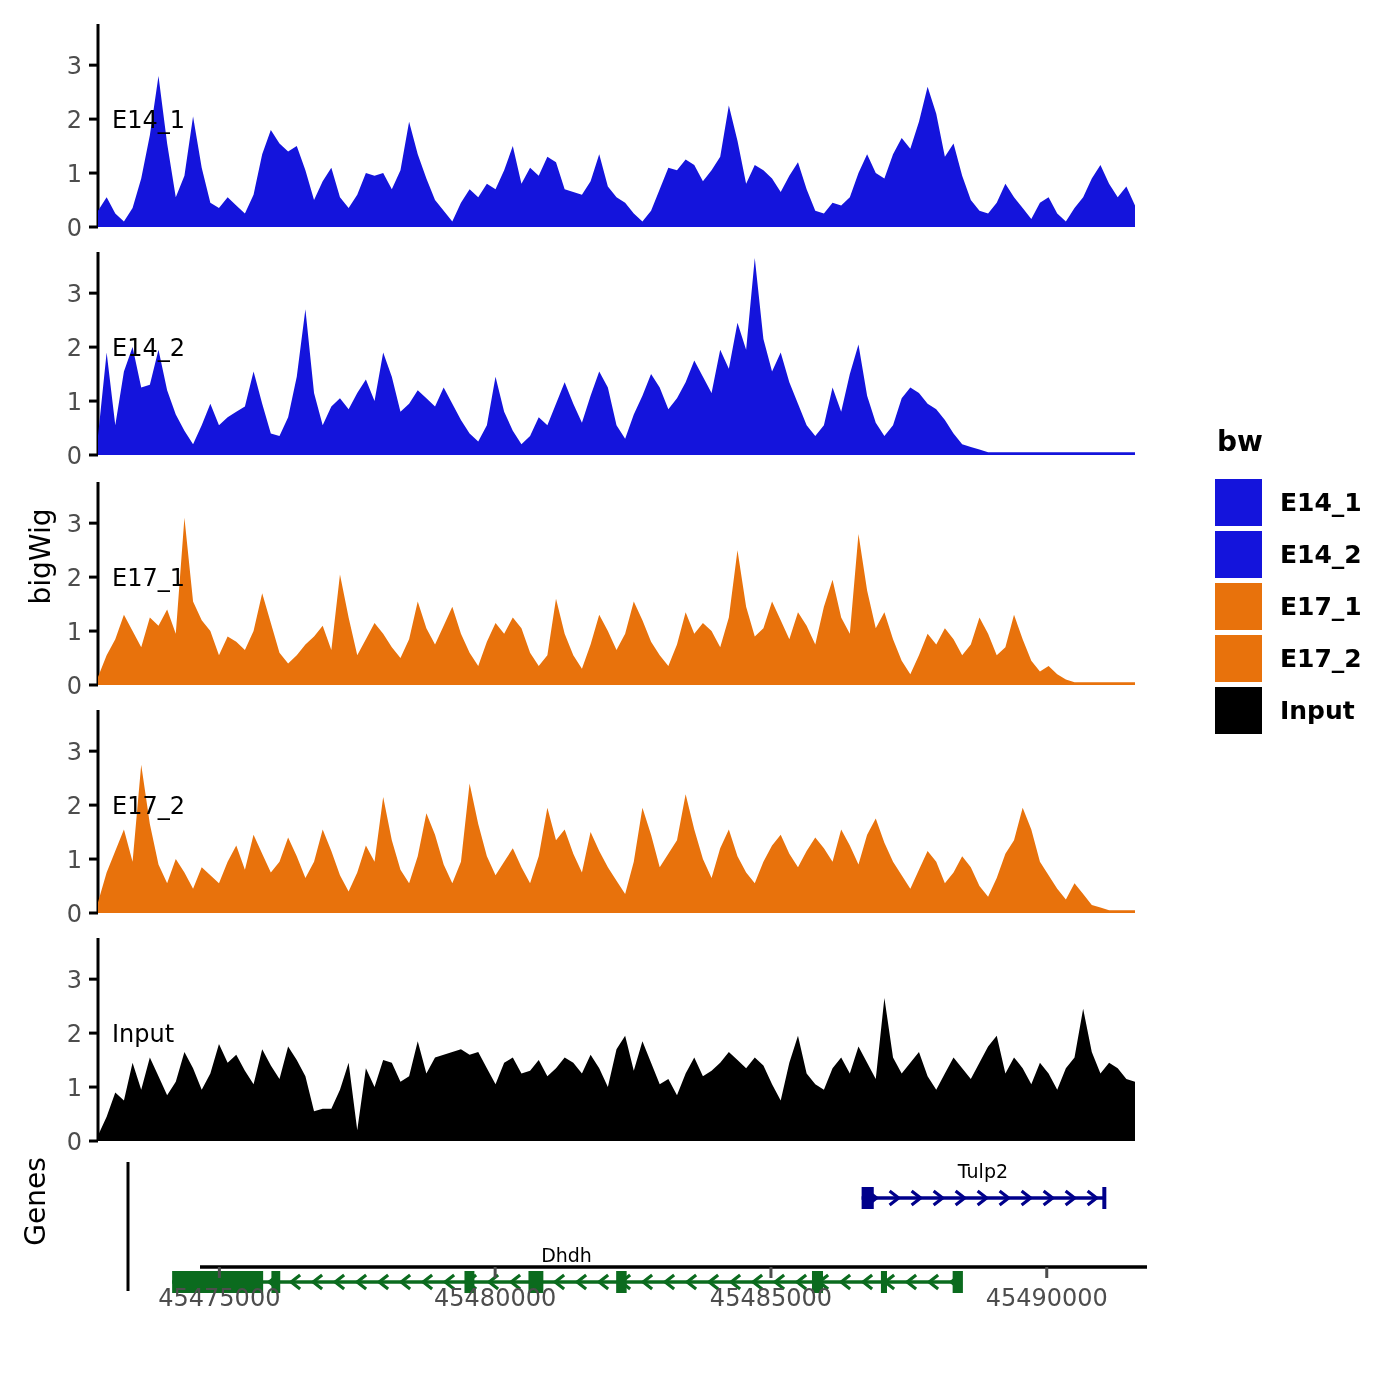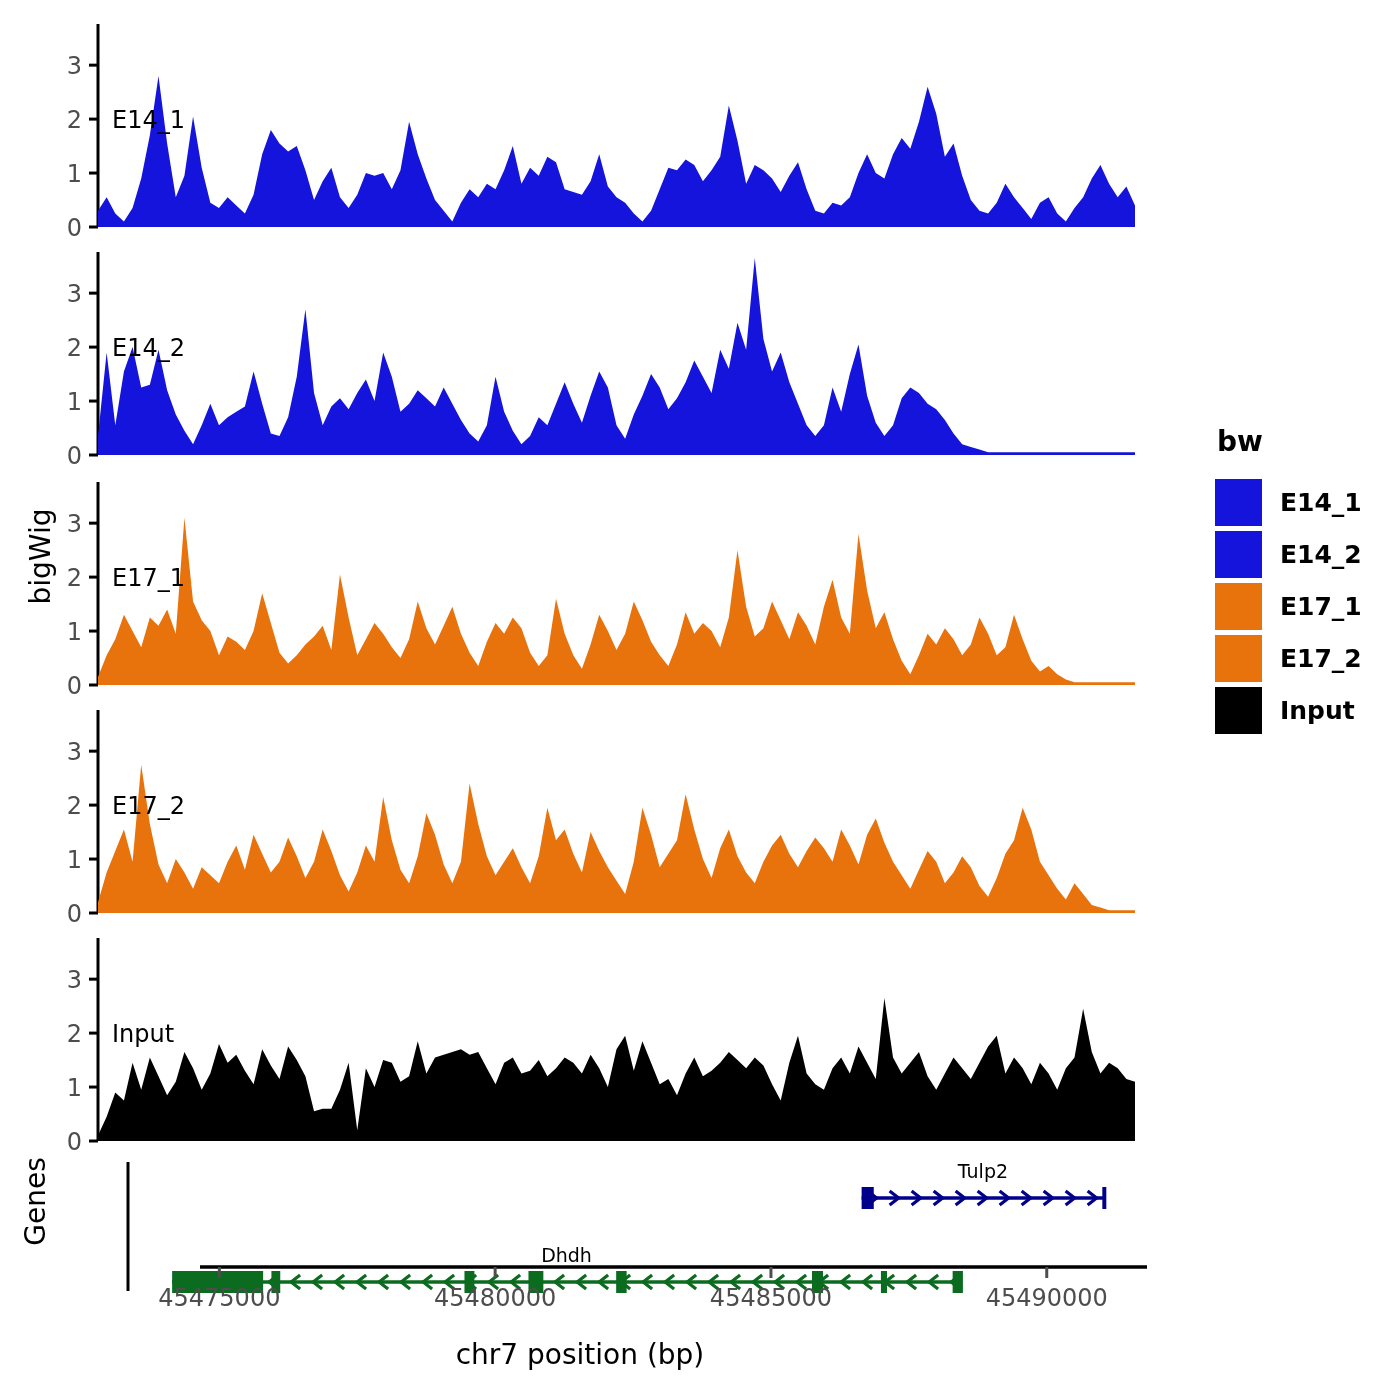--- a/index.html
+++ b/index.html
@@ -35,21 +35,20 @@
 </style>
 </head>
 <body>
 
 <div id="root">
 
   <div class="axis-title" id="ylab-bigwig">bigWig</div>
 
   <div class="axis-title" id="ylab-genes">Genes</div>
 
-  <div class="axis-title" id="xlab">chr7 position (bp)</div>
 
   <div id="panels-host">
       <div class="panel" style="top: 22px;">
         <svg width="1180" height="231">
           <line x1="98" y1="2" x2="98" y2="205" stroke="#000" stroke-width="3"></line>
           <line x1="89" y1="205" x2="98" y2="205" stroke="#000" stroke-width="3"></line>
           <text x="82" y="214" text-anchor="end" class="tick-label">0</text>
           <line x1="89" y1="151.05263157894737" x2="98" y2="151.05263157894737" stroke="#000" stroke-width="3"></line>
           <text x="82" y="160.05263157894737" text-anchor="end" class="tick-label">1</text>
           <line x1="89" y1="97.10526315789474" x2="98" y2="97.10526315789474" stroke="#000" stroke-width="3"></line>

